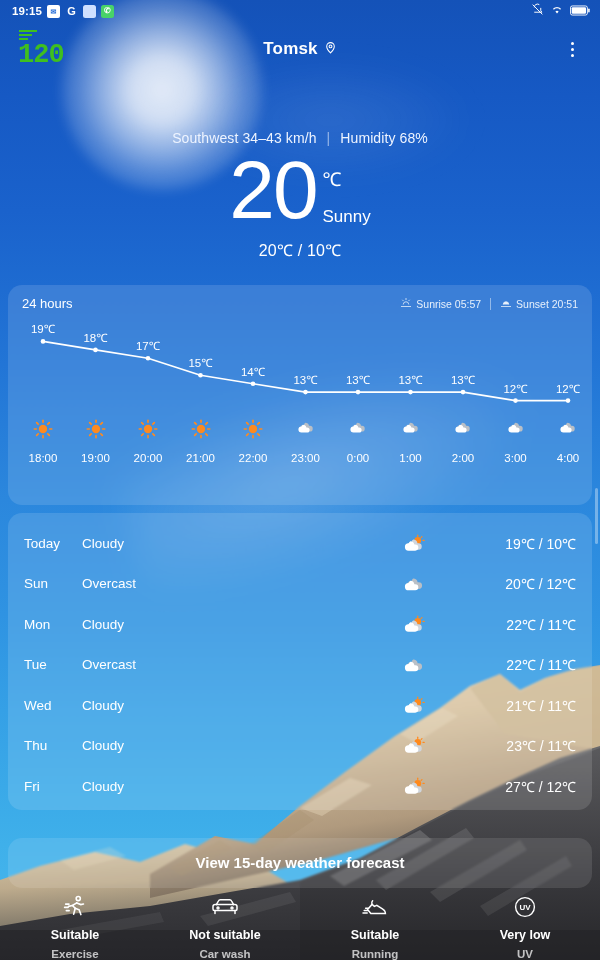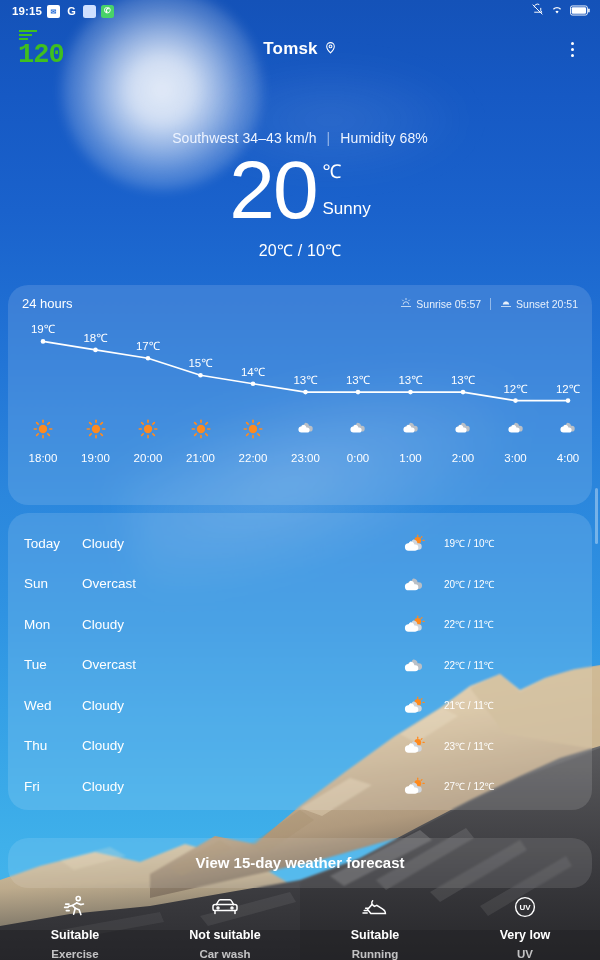--- a/index.html
+++ b/index.html
@@ -95,31 +95,31 @@
     position:absolute; right:16px; top:36px; z-index:36;
     width:24px; height:26px; display:flex; flex-direction:column;
     align-items:center; justify-content:center; gap:3px;
   }
   #menu-dots span { width:3px; height:3px; border-radius:50%; background:#fff; display:block; }
 
   
   #current { position:absolute; left:0; right:0; top:130px; z-index:30; text-align:center; color:#fff; }
   .wind-row { font-size:14px; color:#eef4ff; letter-spacing:.1px; }
   .wind-sep { opacity:.55; margin:0 6px; }
-  .temp-wrap { display:inline-flex; align-items:flex-start; margin-top:6px; }
+  .temp-wrap { display:inline-flex; align-items:flex-end; margin-top:6px; }
   .temp-big { font-size:82px; font-weight:300; line-height:.92; letter-spacing:-2px; }
   .temp-side { margin-left:6px; margin-top:10px; text-align:left; }
   .temp-unit { font-size:19px; display:block; line-height:1; }
   .cond { font-size:17px; display:block; margin-top:18px; }
   .hilo { font-size:16px; margin-top:12px; letter-spacing:.2px; }
 
   
   .card {
     position:absolute; left:8px; width:584px; z-index:25;
-    border-radius:20px;
+    border-radius:14px;
     background:rgba(255,255,255,.13);
     backdrop-filter:blur(1px);
   }
   #card-hourly { top:285px; height:220px; }
   #card-daily  { top:513px; height:297px; }
   #card-view   { top:838px; height:50px; background:rgba(255,255,255,.11); }
 
   
   .hrow { display:flex; align-items:center; justify-content:space-between; padding:11px 14px 0 14px; }
   .hrow .ttl { color:#fff; font-size:13px; }
@@ -133,21 +133,21 @@
   .hpt { position:absolute; transform:translateX(-50%); text-align:center; color:#fff; }
   .hpt .lbl { font-size:11.5px; white-space:nowrap; }
   .hpt .time { font-size:11.5px; }
   .hicon { position:absolute; transform:translate(-50%,0); }
 
   
   .drow { display:flex; align-items:center; height:40.5px; padding:0 16px; color:#fff; }
   .drow .day  { width:58px; font-size:13.5px; }
   .drow .desc { flex:1; font-size:13.5px; }
   .drow .ic   { width:60px; display:flex; justify-content:center; }
-  .drow .tmp  { width:132px; font-size:10px; }
+  .drow .tmp  { width:132px; text-align:right; font-size:14px; }
   #daily-list { padding-top:10px; }
 
   
   #card-view .vtxt { color:#fff; font-size:15px; font-weight:bold; text-align:center; line-height:50px; }
 
   
   #indices {
     position:absolute; left:0; right:0; bottom:0; height:72px; z-index:28;
     display:flex; align-items:flex-start; padding-top:4px;
   }

